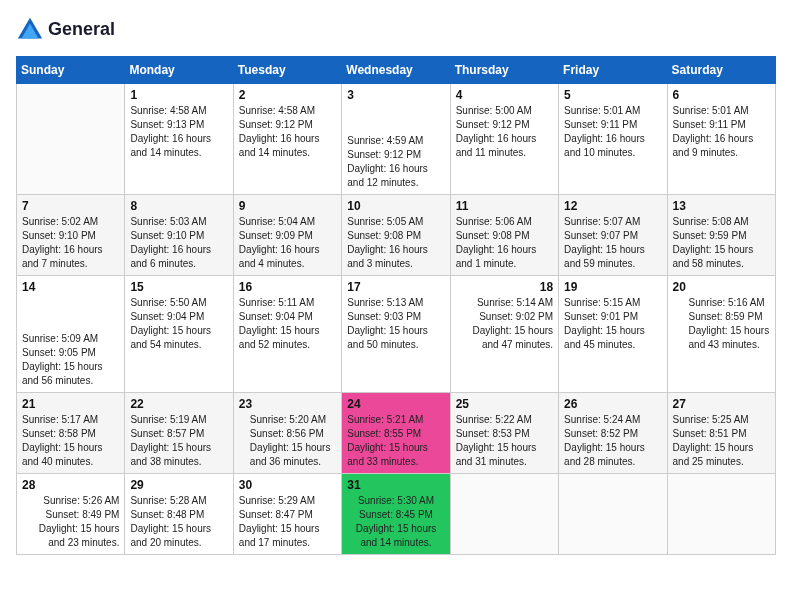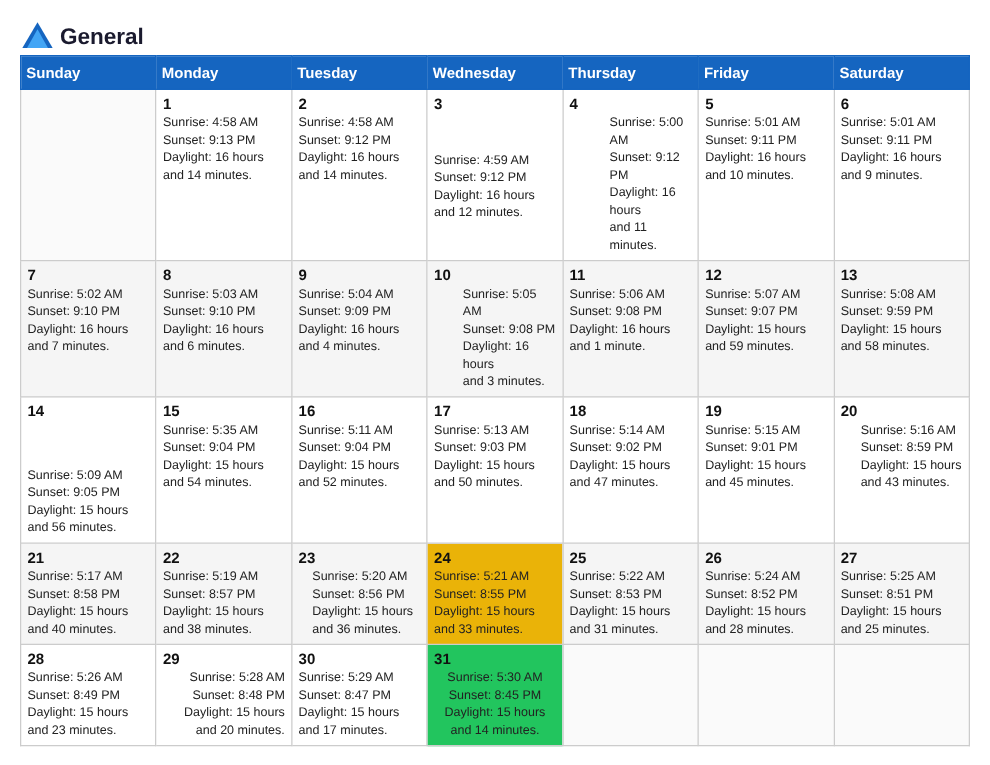--- a/index.html
+++ b/index.html
@@ -7,21 +7,21 @@
       font-family: Arial, sans-serif;
       background: #fff;
       width: 792px;
       min-height: 612px;
       padding: 16px;
     }
     .header {
       display: flex;
       justify-content: space-between;
       align-items: flex-end;
-      margin-bottom: 0;
+      margin-bottom: 12px;
     }
     .logo {
       display: flex;
       align-items: center;
       gap: 4px;
     }
     .logo-text {
       font-size: 18px;
       font-weight: bold;
       color: #1a1a2e;
@@ -141,21 +141,21 @@
         </td>
         <td style="background: rgb(255, 255, 255);">
           <div class="day-number">3</div>
           <div class="day-info" style="white-space: pre-wrap; margin-top: 32px;">Sunrise: 4:59 AM
 Sunset: 9:12 PM
 Daylight: 16 hours
 and 12 minutes.</div>
         </td>
         <td style="background: rgb(255, 255, 255);">
           <div class="day-number">4</div>
-          <div class="day-info" style="white-space: pre-wrap; margin-left: 32px;">Sunrise: 5:00 AM
+          <div class="day-info" style="white-space: pre-wrap;">Sunrise: 5:00 AM
 Sunset: 9:12 PM
 Daylight: 16 hours
 and 11 minutes.</div>
         </td>
         <td style="background: rgb(255, 255, 255);">
           <div class="day-number">5</div>
           <div class="day-info" style="white-space: pre-wrap;">Sunrise: 5:01 AM
 Sunset: 9:11 PM
 Daylight: 16 hours
 and 10 minutes.</div>
@@ -185,21 +185,21 @@
         </td>
         <td style="background: rgb(245, 245, 245);">
           <div class="day-number">9</div>
           <div class="day-info" style="white-space: pre-wrap;">Sunrise: 5:04 AM
 Sunset: 9:09 PM
 Daylight: 16 hours
 and 4 minutes.</div>
         </td>
         <td style="background: rgb(245, 245, 245);">
           <div class="day-number">10</div>
-          <div class="day-info" style="white-space: pre-wrap; margin-left: 23px;">Sunrise: 5:05 AM
+          <div class="day-info" style="white-space: pre-wrap;">Sunrise: 5:05 AM
 Sunset: 9:08 PM
 Daylight: 16 hours
 and 3 minutes.</div>
         </td>
         <td style="background: rgb(245, 245, 245);">
           <div class="day-number">11</div>
           <div class="day-info" style="white-space: pre-wrap;">Sunrise: 5:06 AM
 Sunset: 9:08 PM
 Daylight: 16 hours
 and 1 minute.</div>
@@ -222,40 +222,40 @@
       <tr>
         <td style="background: rgb(255, 255, 255);">
           <div class="day-number">14</div>
           <div class="day-info" style="white-space: pre-wrap; margin-top: 38px;">Sunrise: 5:09 AM
 Sunset: 9:05 PM
 Daylight: 15 hours
 and 56 minutes.</div>
         </td>
         <td style="background: rgb(255, 255, 255);">
           <div class="day-number">15</div>
-          <div class="day-info" style="white-space: pre-wrap;">Sunrise: 5:35 AM
+          <div class="day-info" style="white-space: pre-wrap;">Sunrise: 5:50 AM
 Sunset: 9:04 PM
 Daylight: 15 hours
 and 54 minutes.</div>
         </td>
         <td style="background: rgb(255, 255, 255);">
           <div class="day-number">16</div>
           <div class="day-info" style="white-space: pre-wrap;">Sunrise: 5:11 AM
 Sunset: 9:04 PM
 Daylight: 15 hours
 and 52 minutes.</div>
         </td>
         <td style="background: rgb(255, 255, 255);">
           <div class="day-number">17</div>
           <div class="day-info" style="white-space: pre-wrap;">Sunrise: 5:13 AM
 Sunset: 9:03 PM
 Daylight: 15 hours
 and 50 minutes.</div>
         </td>
-        <td style="background: rgb(255, 255, 255);">
+        <td style="background: rgb(255, 255, 255); text-align: right;">
           <div class="day-number">18</div>
           <div class="day-info" style="white-space: pre-wrap;">Sunrise: 5:14 AM
 Sunset: 9:02 PM
 Daylight: 15 hours
 and 47 minutes.</div>
         </td>
         <td style="background: rgb(255, 255, 255);">
           <div class="day-number">19</div>
           <div class="day-info" style="white-space: pre-wrap;">Sunrise: 5:15 AM
 Sunset: 9:01 PM
@@ -285,21 +285,21 @@
 Daylight: 15 hours
 and 38 minutes.</div>
         </td>
         <td style="background: rgb(245, 245, 245);">
           <div class="day-number">23</div>
           <div class="day-info" style="white-space: pre-wrap; margin-left: 11px;">Sunrise: 5:20 AM
 Sunset: 8:56 PM
 Daylight: 15 hours
 and 36 minutes.</div>
         </td>
-        <td style="background: #eab308;">
+        <td style="background: #ec4899;">
           <div class="day-number">24</div>
           <div class="day-info" style="white-space: pre-wrap;">Sunrise: 5:21 AM
 Sunset: 8:55 PM
 Daylight: 15 hours
 and 33 minutes.</div>
         </td>
         <td style="background: rgb(245, 245, 245);">
           <div class="day-number">25</div>
           <div class="day-info" style="white-space: pre-wrap;">Sunrise: 5:22 AM
 Sunset: 8:53 PM
@@ -317,28 +317,28 @@
           <div class="day-number">27</div>
           <div class="day-info" style="white-space: pre-wrap;">Sunrise: 5:25 AM
 Sunset: 8:51 PM
 Daylight: 15 hours
 and 25 minutes.</div>
         </td>
       </tr>
       <tr>
         <td style="background: rgb(255, 255, 255);">
           <div class="day-number">28</div>
-          <div class="day-info" style="white-space: pre-wrap;">Sunrise: 5:26 AM
+          <div class="day-info" style="white-space: pre-wrap; text-align: right;">Sunrise: 5:26 AM
 Sunset: 8:49 PM
 Daylight: 15 hours
 and 23 minutes.</div>
         </td>
         <td style="background: rgb(255, 255, 255);">
           <div class="day-number">29</div>
-          <div class="day-info" style="white-space: pre-wrap; text-align: right;">Sunrise: 5:28 AM
+          <div class="day-info" style="white-space: pre-wrap;">Sunrise: 5:28 AM
 Sunset: 8:48 PM
 Daylight: 15 hours
 and 20 minutes.</div>
         </td>
         <td style="background: rgb(255, 255, 255);">
           <div class="day-number">30</div>
           <div class="day-info" style="white-space: pre-wrap;">Sunrise: 5:29 AM
 Sunset: 8:47 PM
 Daylight: 15 hours
 and 17 minutes.</div>

